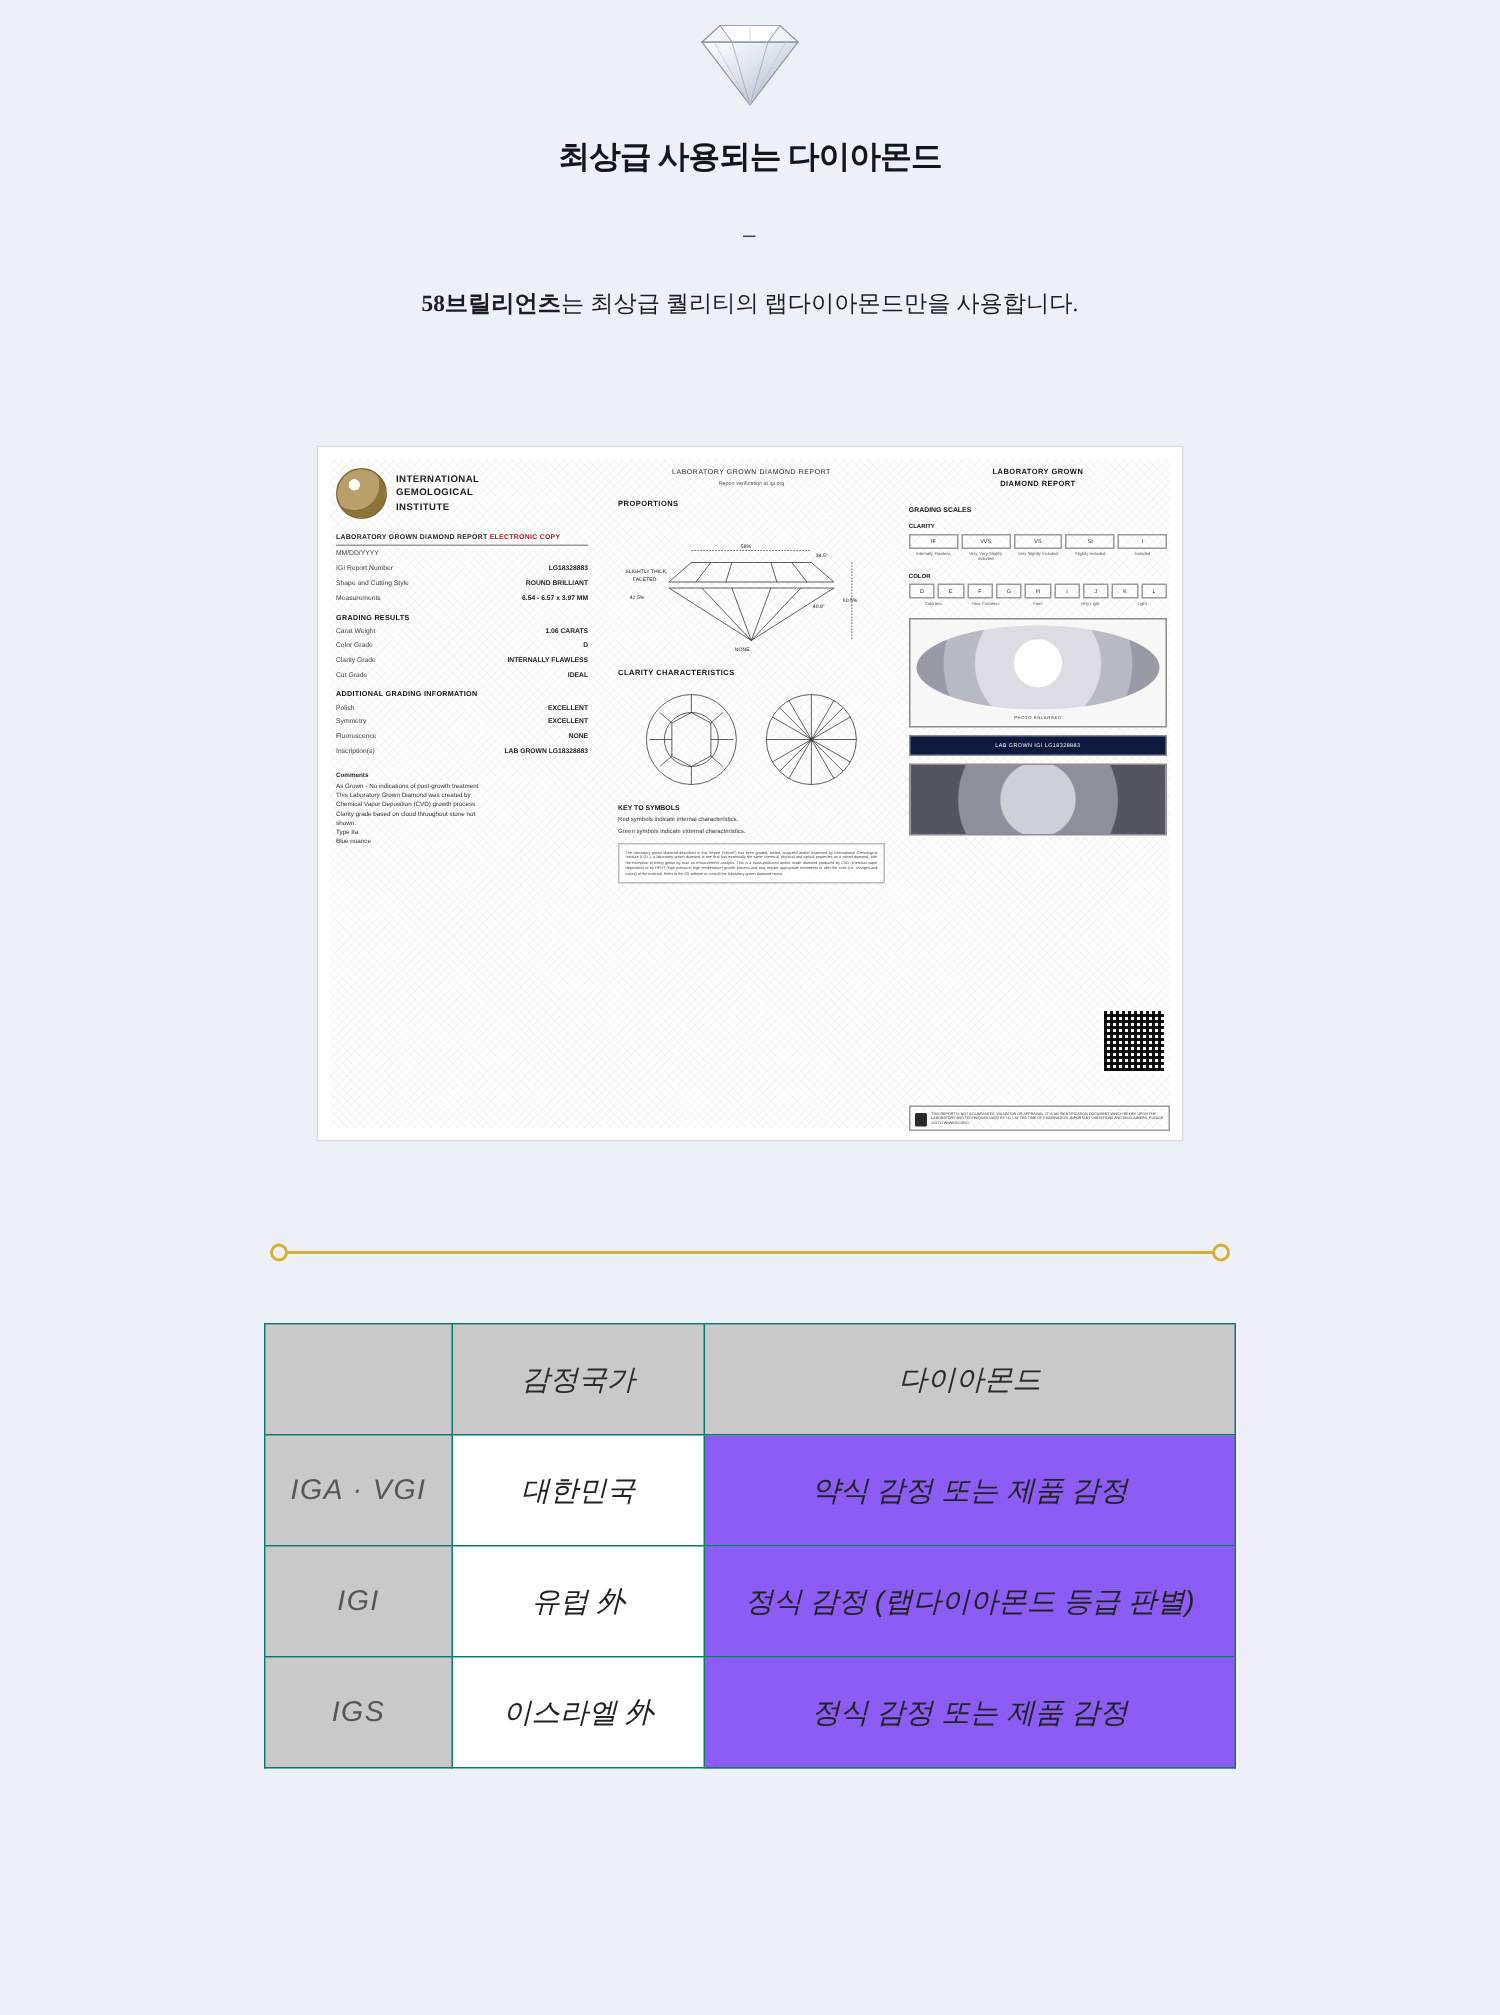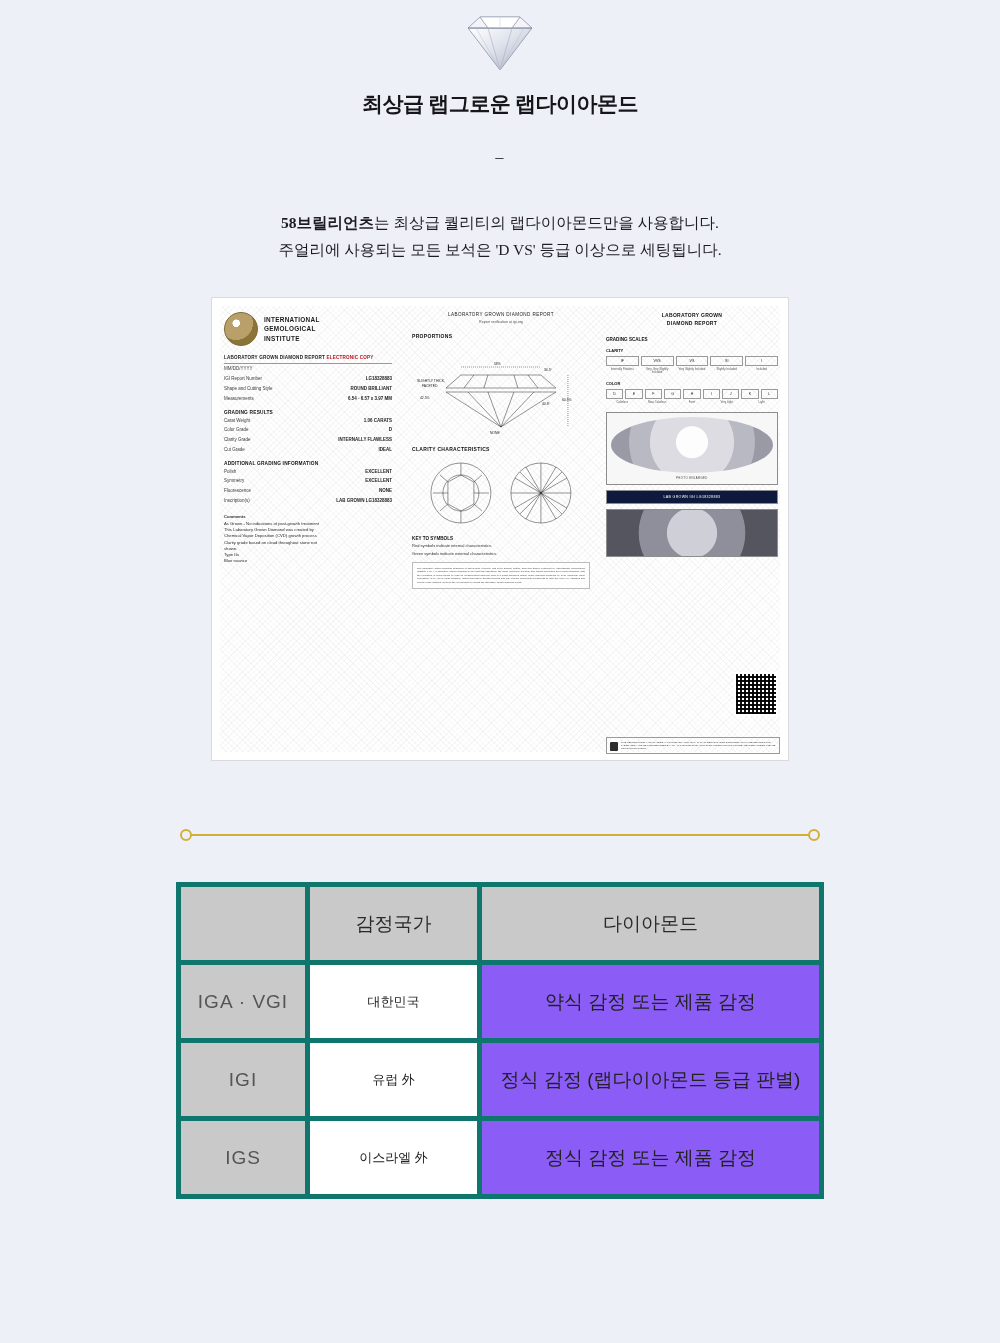--- a/index.html
+++ b/index.html
@@ -35,21 +35,21 @@
   }
   .dash{
     text-align:center;
     font-size:15px;
     color:#444;
     margin-top:30px;
     letter-spacing:1px;
   }
   .subtext{
     text-align:center;
-    margin-top:44px;
+    margin-top:24px;
     font-size:15.5px;
     line-height:1.75;
     color:#1c1c22;
     font-family:"Liberation Serif", serif;
   }
   .subtext b{font-weight:700;}
   
   .cert-wrap{
     position:absolute;
     left:211px;
@@ -165,34 +165,35 @@
   }
   .divider .dot.l{left:0;}
   .divider .dot.r{right:0;}
   
   .tbl{
     position:absolute;left:176px;top:874px;width:648px;
     border-collapse:collapse;
     font-family:"Liberation Sans", sans-serif;
   }
   .tbl td,.tbl th{
-    border:5px solid #0f766e;
+    border:1px solid #0f766e;
     text-align:center;
     vertical-align:middle;
     height:71px;
     font-weight:400;
+    font-style:italic;
   }
   .tbl thead th{
     background:#c9c9c9;
     color:#2a2a2a;
     font-size:19px;
     font-weight:400;
   }
   .tbl .c1{width:122px;background:#c9c9c9;color:#555;font-size:19px;letter-spacing:1px;}
-  .tbl .c2{width:165px;background:#ffffff;color:#222;font-size:13px;}
+  .tbl .c2{width:165px;background:#ffffff;color:#222;font-size:19px;}
   .tbl .c3{background:#8b5cf6;color:#222;font-size:19px;}
   .tbl thead th.h0{width:122px;}
   .tbl thead th.h1{width:165px;}
 </style>
 </head>
 <body>
 
 <div class="page">
 
   <svg class="diamond-logo" viewBox="0 0 120 70">
@@ -209,28 +210,27 @@
     <line x1="28" y1="20" x2="92" y2="20" stroke="#8d93a5" stroke-width="0.8"></line>
     <line x1="48" y1="20" x2="60" y2="62" stroke="#a7adbd" stroke-width="0.6"></line>
     <line x1="72" y1="20" x2="60" y2="62" stroke="#a7adbd" stroke-width="0.6"></line>
     <line x1="36" y1="20" x2="60" y2="62" stroke="#bcc1cf" stroke-width="0.5"></line>
     <line x1="84" y1="20" x2="60" y2="62" stroke="#bcc1cf" stroke-width="0.5"></line>
     <line x1="40" y1="9" x2="48" y2="20" stroke="#9aa0b1" stroke-width="0.5"></line>
     <line x1="80" y1="9" x2="72" y2="20" stroke="#9aa0b1" stroke-width="0.5"></line>
     <line x1="60" y1="9" x2="60" y2="20" stroke="#c5cad6" stroke-width="0.5"></line>
   </svg>
 
-  <div class="headline">최상급 랩그로운 랩다이아몬드</div>
+  <div class="headline">최상급 사용되는 다이아몬드</div>
   <div class="dash">–</div>
 
   <div class="subtext">
     <div>
       <b>58브릴리언츠</b><span>는 최상급 퀄리티의 랩다이아몬드만을 사용합니다.</span>
     </div>
-    <div>주얼리에 사용되는 모든 보석은 'D VS' 등급 이상으로 세팅됩니다.</div>
   </div>
 
   <div class="cert-wrap">
     <div class="guilloche"></div>
     <div class="cert-inner">
 
       <div class="cert-col left">
         <div class="igi-head">
           <div class="igi-seal"></div>
           <div class="igi-name">

